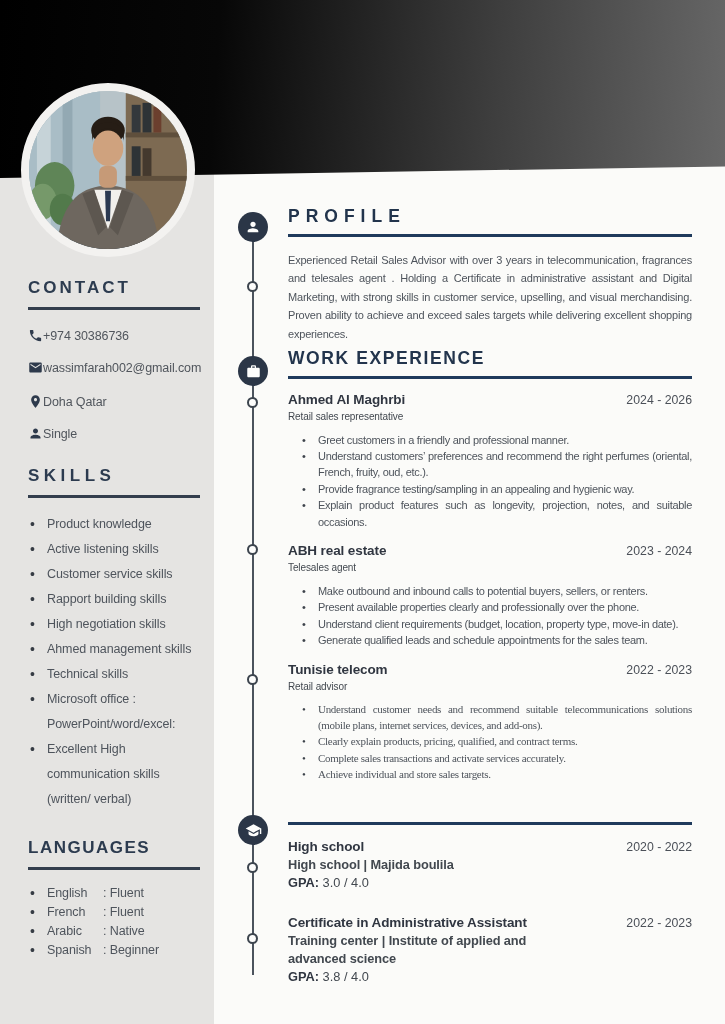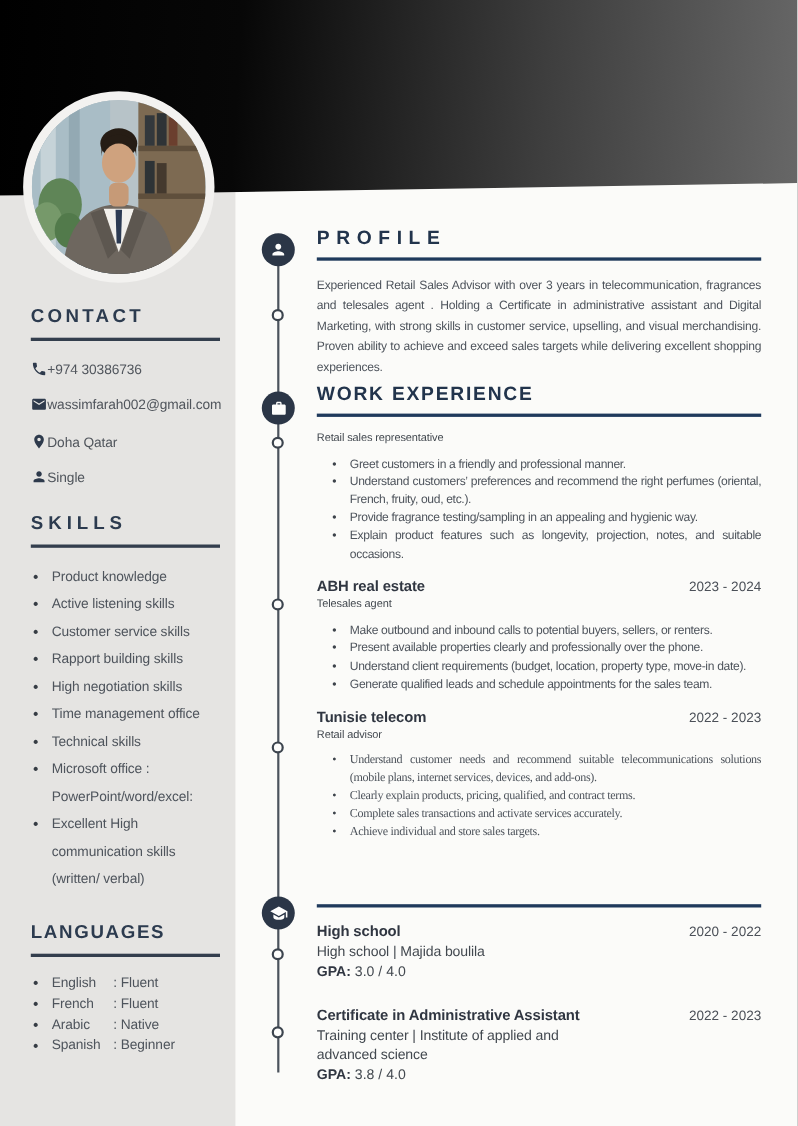--- a/index.html
+++ b/index.html
@@ -72,21 +72,21 @@
   .entry-dates{font-size:12.3px;color:#4b5058;white-space:nowrap;}
   .entry-role{font-size:10px;color:#42484f;line-height:16px;margin-top:1px;letter-spacing:-0.1px;}
   .bullets{margin:7px 0 0;padding:0;list-style:none;}
   .bullets li{position:relative;padding-left:30px;font-size:11px;line-height:16.4px;color:#4e545c;
     letter-spacing:-0.3px;text-align:justify;}
   .bullets li::before{content:"\2022";position:absolute;left:14px;color:#3d434b;}
   .tight .bullets{margin-top:6px;font-family:Liberation Serif, serif;}
 
   .edu{margin-top:13px;}
   .edu + .edu{margin-top:22px;}
-  .edu-sub{font-size:12.8px;color:#42484f;line-height:18px;margin-top:1px;max-width:268px;letter-spacing:-0.1px;}
+  .edu-sub{font-size:12.8px;color:#42484f;line-height:18px;margin-top:1px;max-width:268px;letter-spacing:-0.1px;font-weight:bold;}
   .gpa-line{font-size:12.8px;color:#42484f;line-height:18px;}
   .gpa-label{font-weight:bold;color:#303641;}
 </style>
 </head>
 <body>
 
 <div class="page">
 
   <div class="sidebar-bg"></div>
 
@@ -165,21 +165,21 @@
 
   <div class="side-sec sec-skills">
     <h2 class="side-h2 ls-skills">SKILLS</h2>
     <div class="side-rule"></div>
     <ul class="side-list">
       <li>Product knowledge</li>
       <li>Active listening skills</li>
       <li>Customer service skills</li>
       <li>Rapport building skills</li>
       <li>High negotiation skills</li>
-      <li>Time management office</li>
+      <li>Ahmed management skills</li>
       <li>Technical skills</li>
       <li>Microsoft office : PowerPoint/word/excel:</li>
       <li>Excellent High communication skills (written/ verbal)</li>
     </ul>
   </div>
 
   <div class="side-sec sec-languages">
     <h2 class="side-h2 ls-langs">LANGUAGES</h2>
     <div class="side-rule"></div>
     <ul class="side-list lang-list">
@@ -223,20 +223,24 @@
     <h2 class="main-h2 ls-profile">PROFILE</h2>
     <div class="main-rule"></div>
     <div class="profile-text">Experienced Retail Sales Advisor with over 3 years in telecommunication, fragrances and telesales agent . Holding a Certificate in administrative assistant and Digital Marketing, with strong skills in customer service, upselling, and visual merchandising. Proven ability to achieve and exceed sales targets while delivering excellent shopping experiences.</div>
   </div>
 
   <div class="main-sec sec-work">
     <h2 class="main-h2 ls-work">WORK EXPERIENCE</h2>
     <div class="main-rule"></div>
 
     <div class="job">
+      <div class="entry-head">
+        <span class="entry-title">Ahmed Al Maghrbi</span>
+        <span class="entry-dates">2024 - 2026</span>
+      </div>
       <div class="entry-role">Retail sales representative</div>
       <ul class="bullets">
         <li>Greet customers in a friendly and professional manner.</li>
         <li>Understand customers’ preferences and recommend the right perfumes (oriental, French, fruity, oud, etc.).</li>
         <li>Provide fragrance testing/sampling in an appealing and hygienic way.</li>
         <li>Explain product features such as longevity, projection, notes, and suitable occasions.</li>
       </ul>
     </div>
 
     <div class="job">

